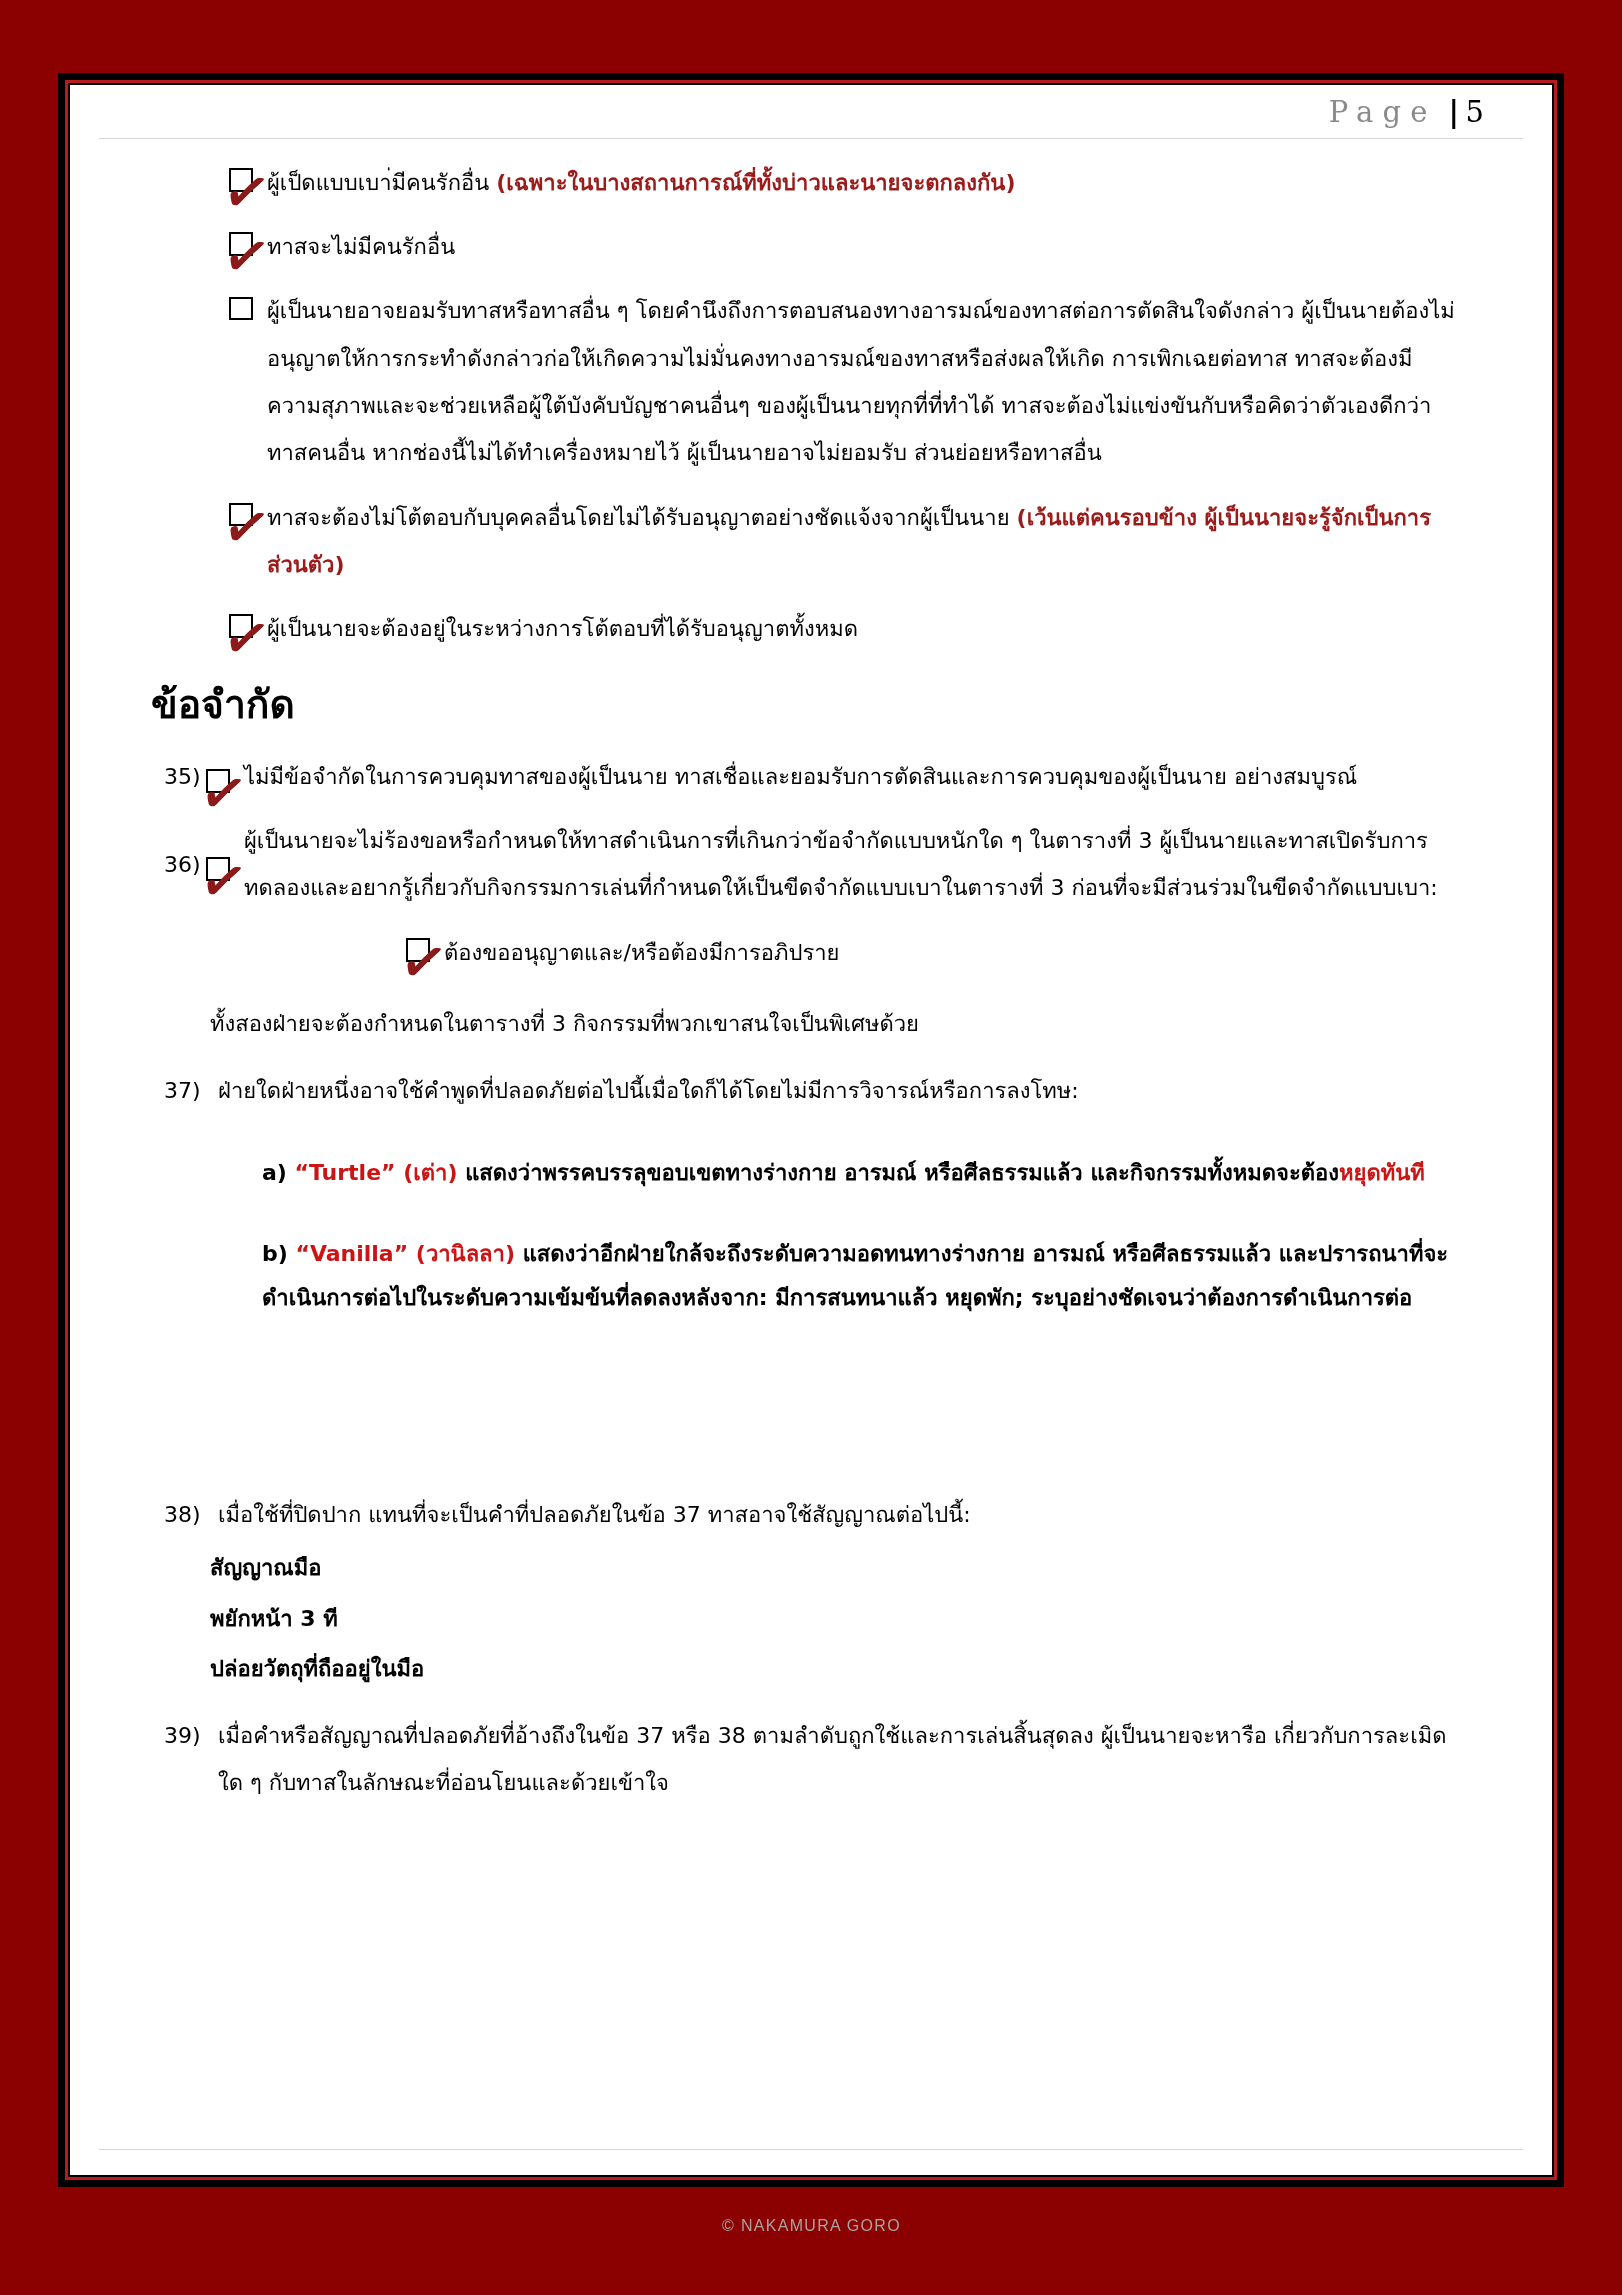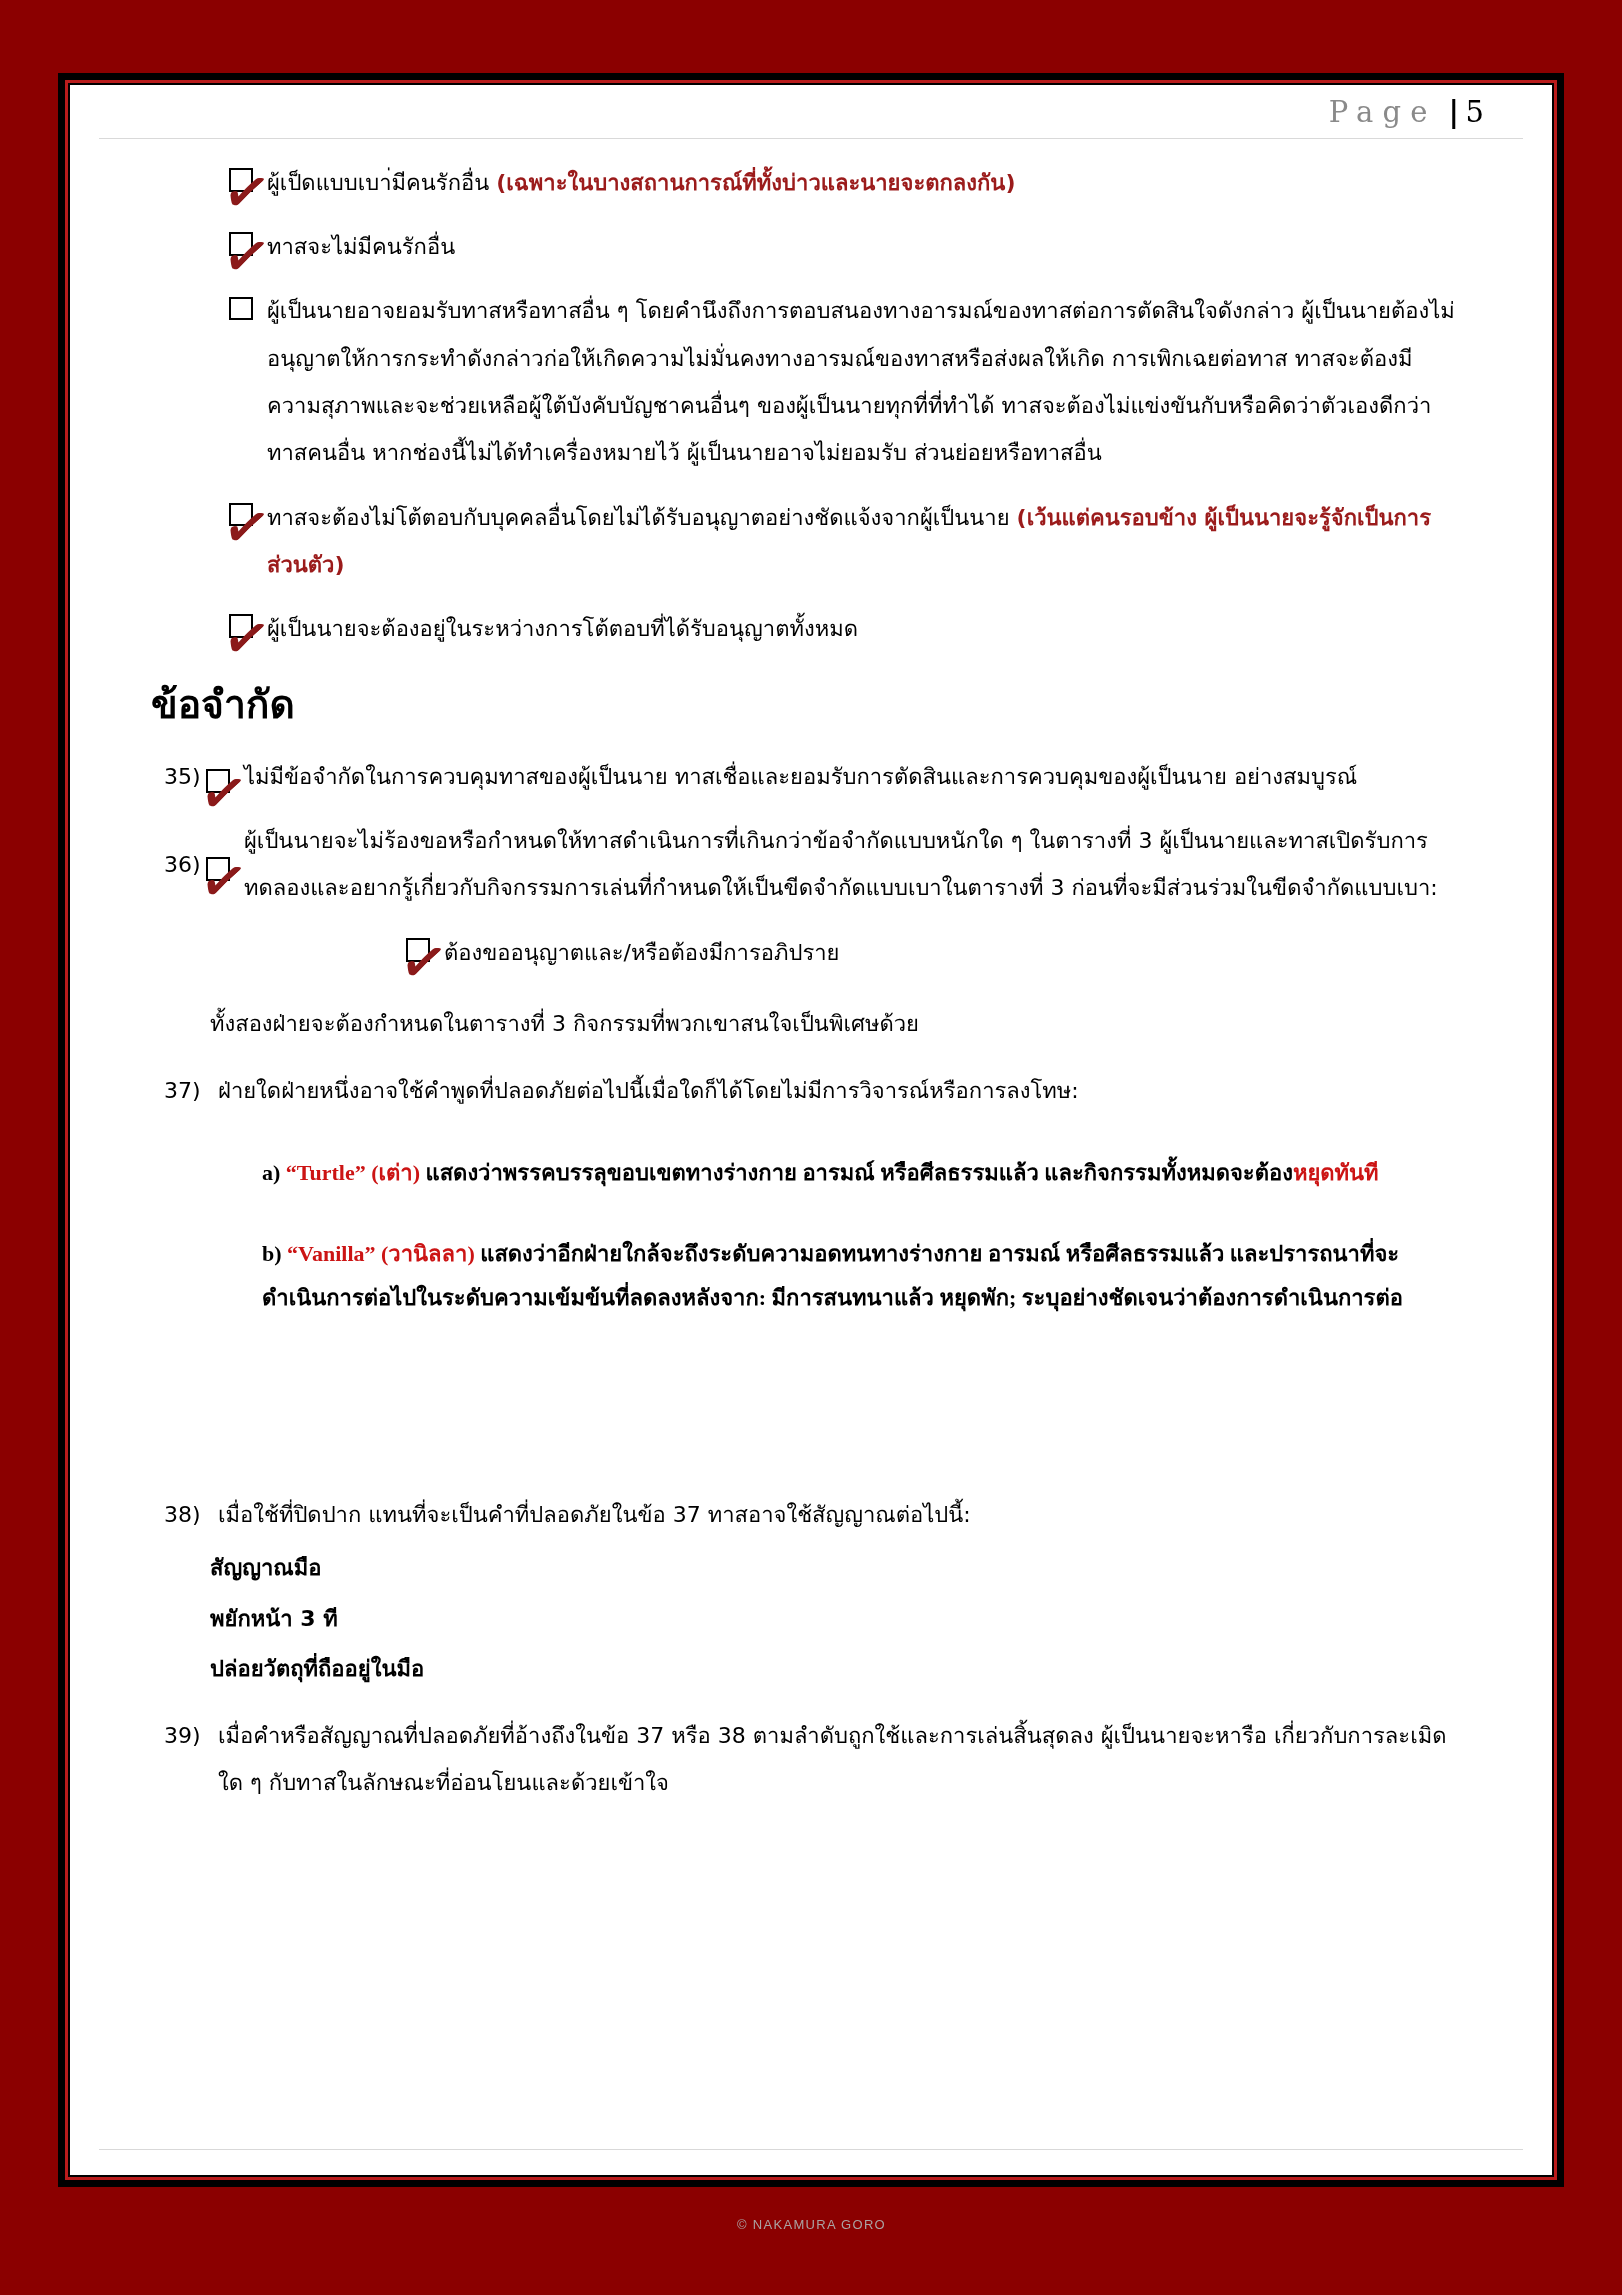--- a/index.html
+++ b/index.html
@@ -59,30 +59,30 @@
   .chk-row .txt{flex:1;}
   .red-part{color:var(--dark-red);font-weight:bold;}
   .num-row{display:flex;align-items:center;margin:17px 0 17px 0;}
   .num-row .num{flex:none;min-width:42px;}
   .num-row .txt{flex:1;}
   h2.sec-heading{
     font-size:39px;font-weight:bold;margin:30px 0 23.6px -13px;line-height:1.2;
   }
   .sub-chk{margin-left:242px;margin-top:3.9px;margin-bottom:6.5px;}
   .note-line{margin:23.6px 0 19.6px 46px;}
-  .safeword{margin:37px 0 0 98px;font-weight:bold;line-height:2.0;font-family:Liberation Serif, serif;}
+  .safeword{margin:37px 0 0 98px;font-weight:bold;line-height:2.0;}
   .safeword .bright{color:var(--bright-red);}
   .plain-row{display:flex;align-items:flex-start;margin:17px 0;gap:8px;}
   .plain-row .num{flex:none;min-width:46px;}
   .plain-row .txt{flex:1;}
   .signals{margin:0 0 6.5px 46px;font-weight:bold;line-height:2.3;}
   .spacer-big{height:154px;}
   .footer-copyright{
     position:absolute;left:0;right:0;top:2217px;text-align:center;
-    color:var(--footer-gray);font-size:13px;letter-spacing:1.3px;
+    color:var(--footer-gray);font-size:16px;letter-spacing:1.3px;
     font-family:"Liberation Sans","DejaVu Sans",sans-serif;
   }
 </style>
 </head>
 <body>
 
 <div class="page-frame">
   <div class="page-inner">
 
     <div class="page-header">

